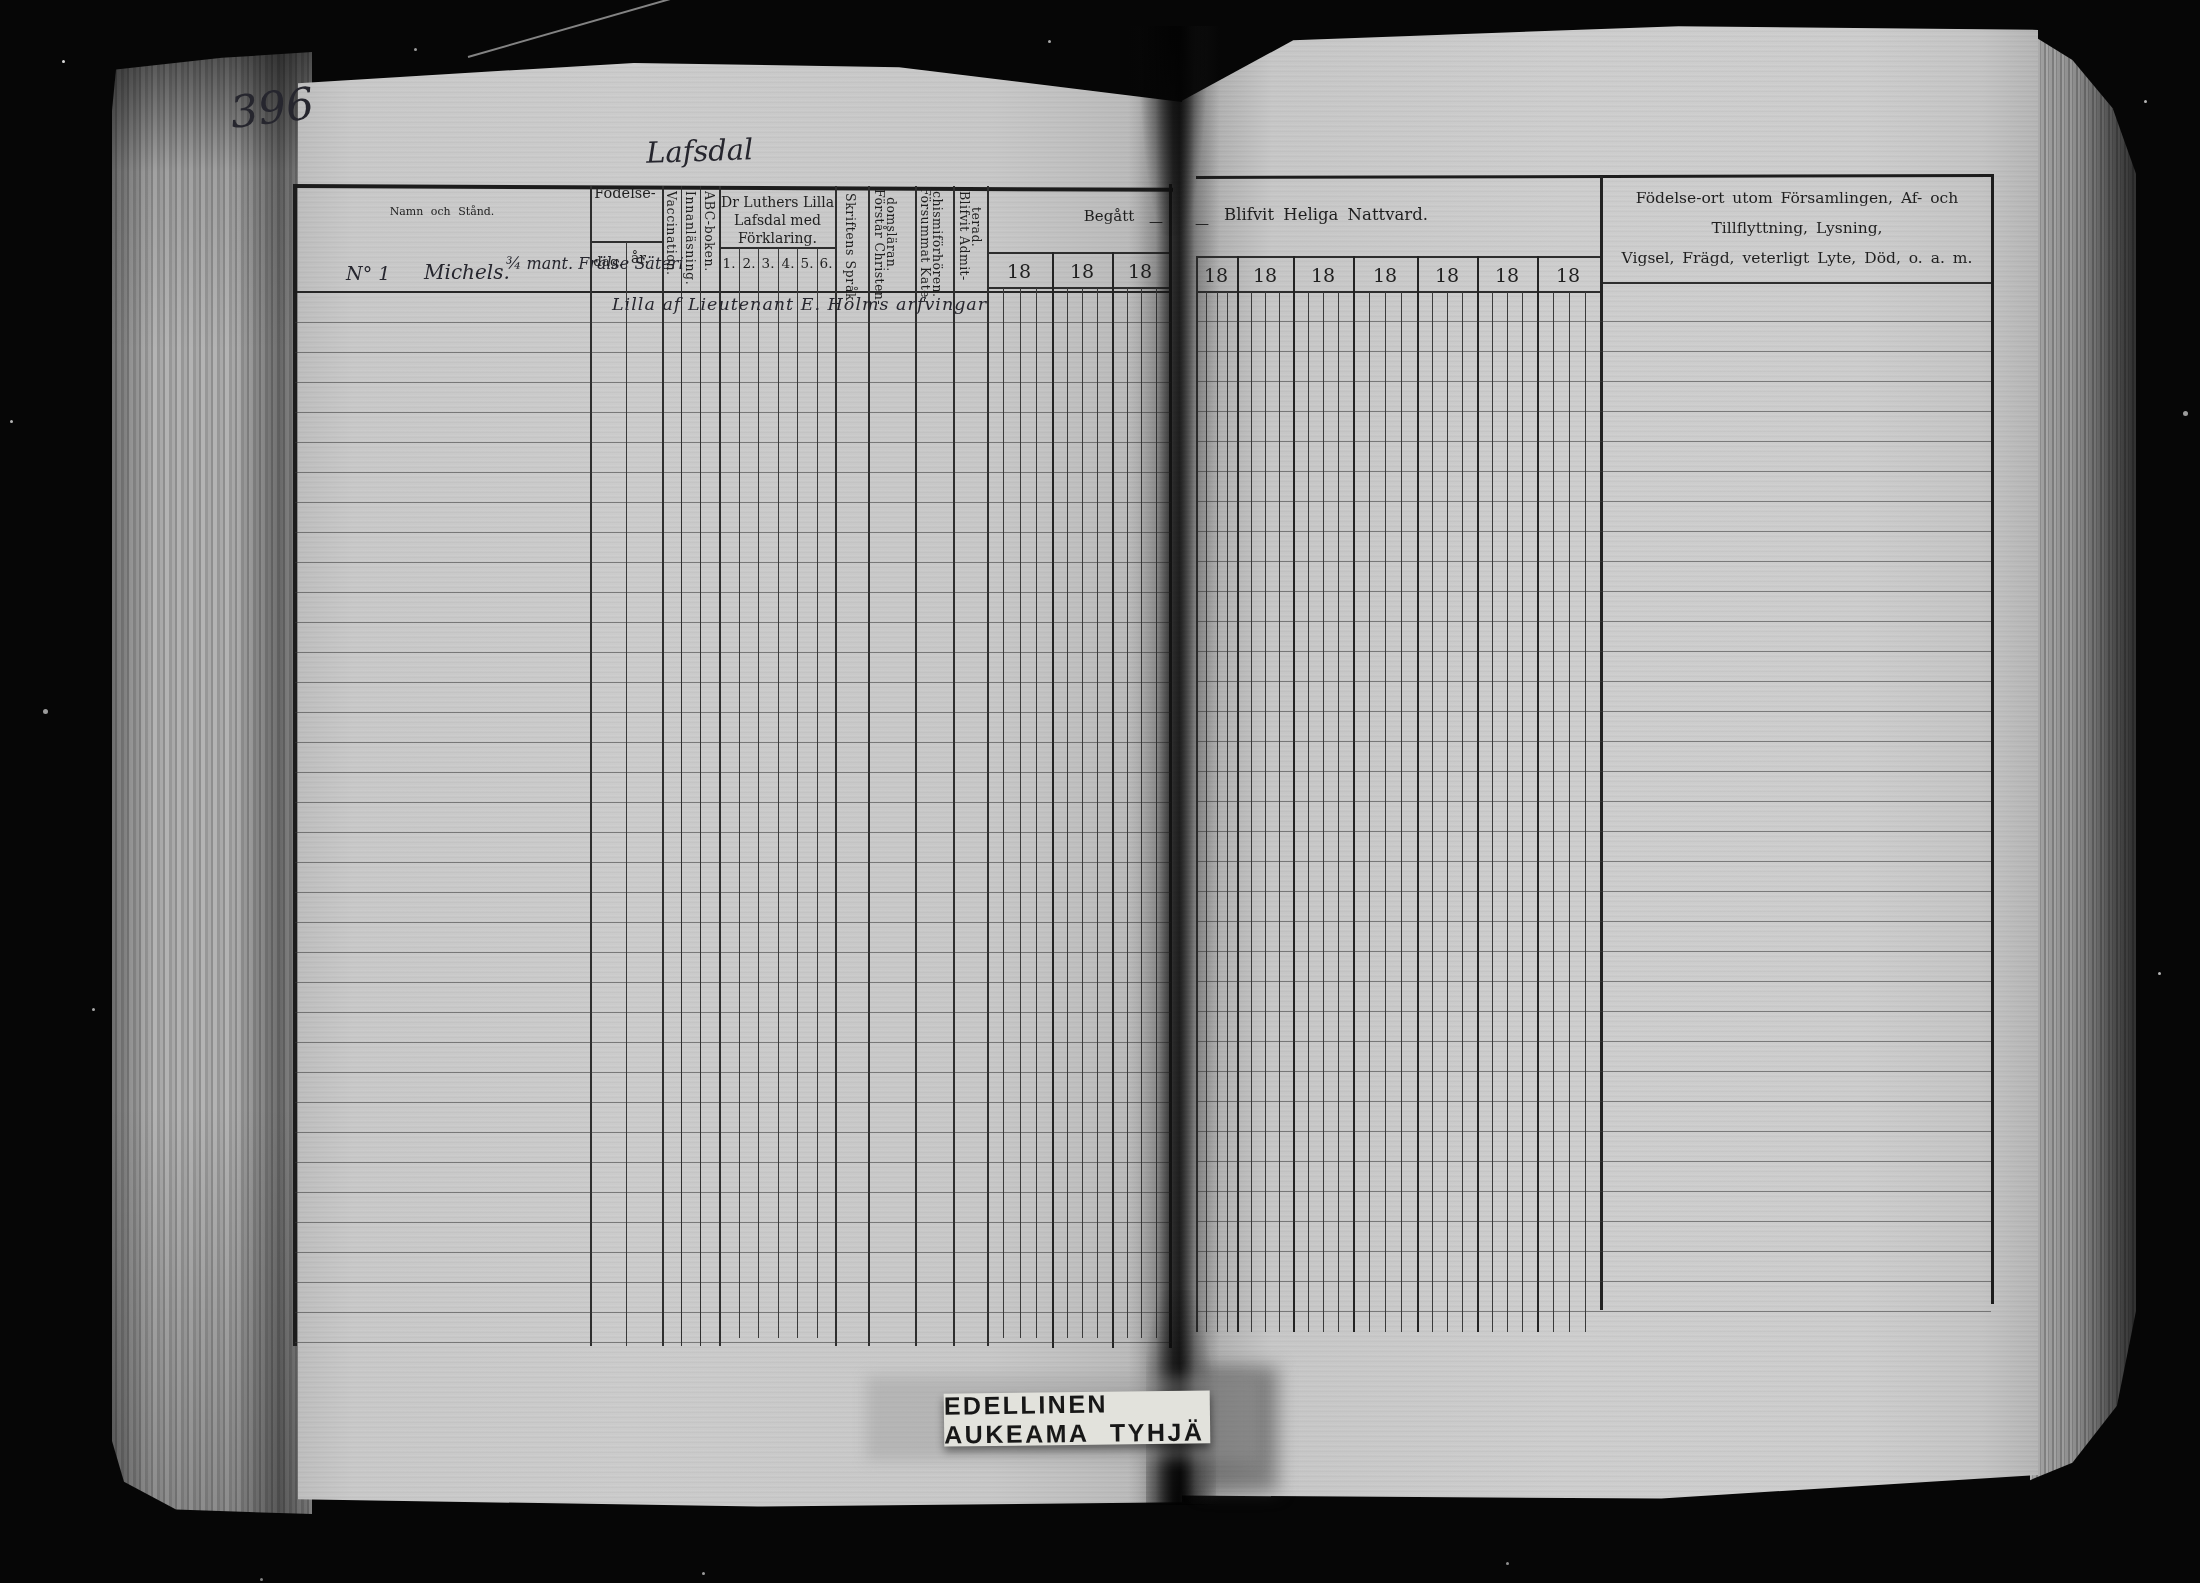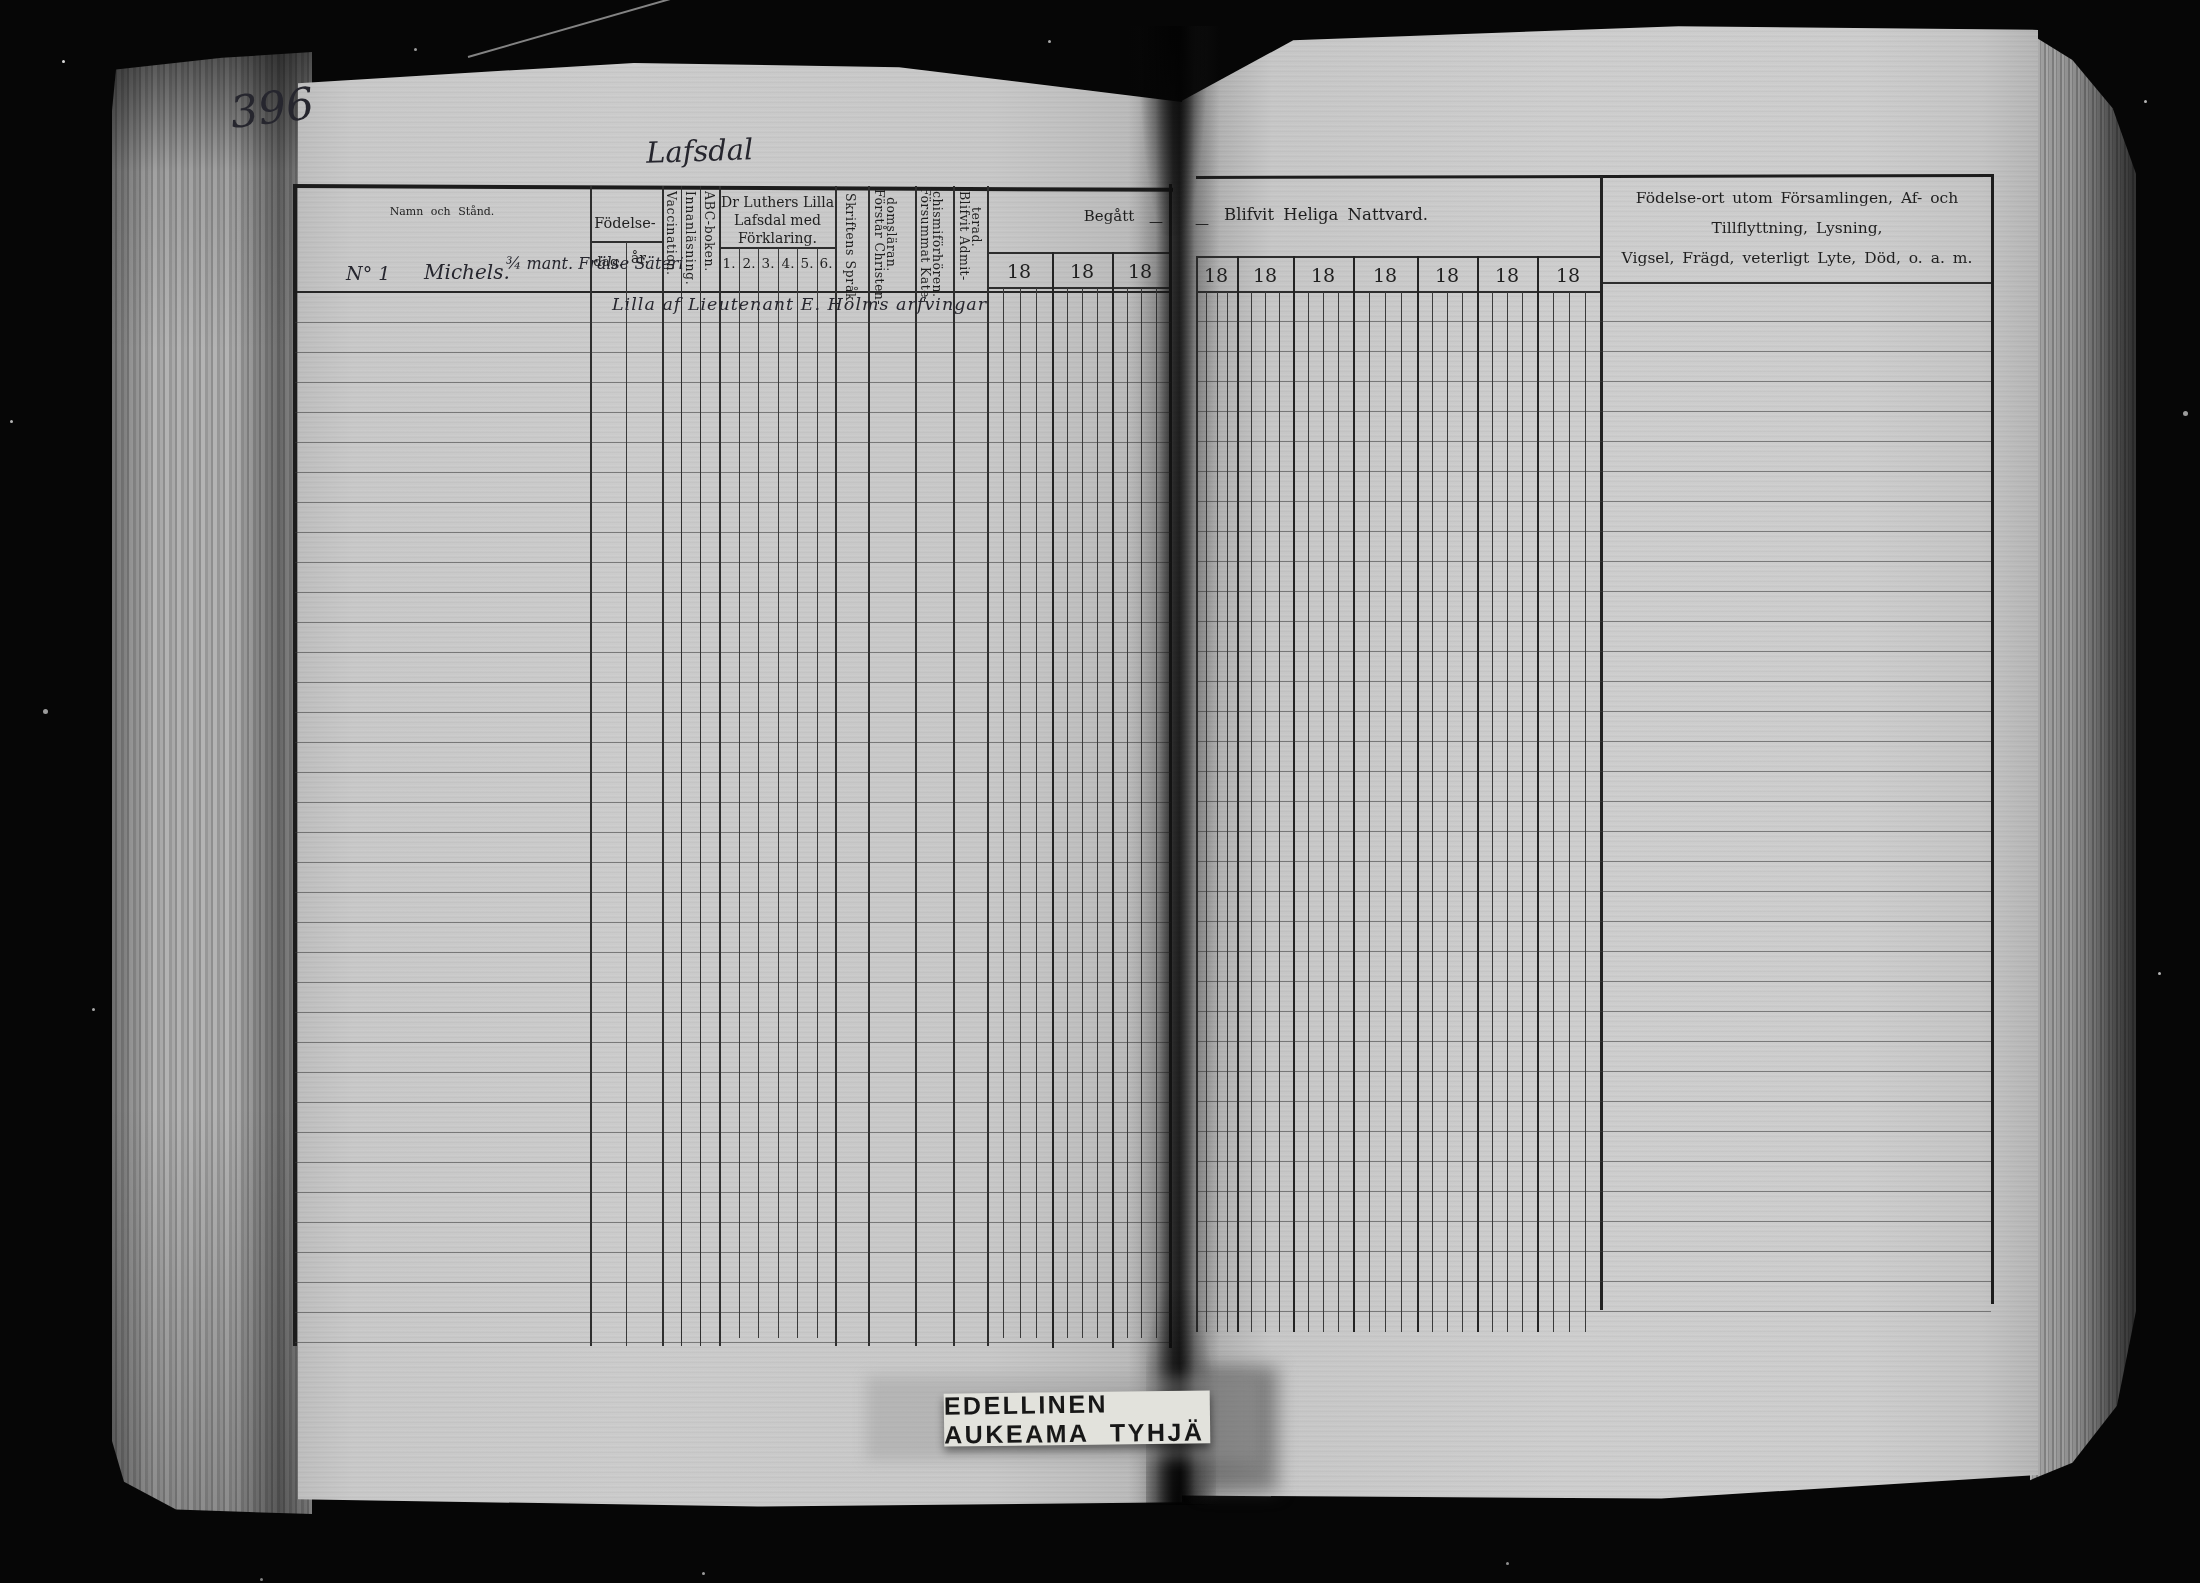--- a/index.html
+++ b/index.html
@@ -152,21 +152,21 @@
       <div class="yl" style="left: 1365px; top: 264px; width: 40px;">18</div>
       <div class="yl" style="left: 1427px; top: 264px; width: 40px;">18</div>
       <div class="yl" style="left: 1487px; top: 264px; width: 40px;">18</div>
       <div class="yl" style="left: 1548px; top: 264px; width: 40px;">18</div>
     </div>
 
   <div class="rowlines" style="left:295px;top:322px;width:876px;height:1023px;"></div>
   <div class="rowlines" style="left:1198px;top:321px;width:793px;height:1003px;"></div>
 
   <div class="ht" style="left:300px;top:206px;width:284px;font-size:11px;word-spacing:4px;">Namn och Stånd.</div>
-  <div class="ht" style="left:588px;top:216px;width:74px;font-size:14.5px;">Födelse-</div>
+  <div class="ht" style="left:588px;top:186px;width:74px;font-size:14.5px;">Födelse-</div>
   <div class="ht" style="left:590px;top:254px;width:36px;font-size:13.5px;">dag.</div>
   <div class="ht" style="left:626px;top:251px;width:28px;font-size:14px;">år.</div>
 
   <div class="vt" style="left:664px;top:191px;height:102px;">Vaccination.</div>
   <div class="vt" style="left:683px;top:191px;height:104px;">Innanläsning.</div>
   <div class="vt" style="left:702px;top:191px;height:102px;">ABC-boken.</div>
 
   <div class="ht" style="left:721px;top:193px;width:113px;font-size:14px;line-height:1.3;">
     <span>Dr Luthers Lilla</span><br>
     <span>Lafsdal med</span><br>

